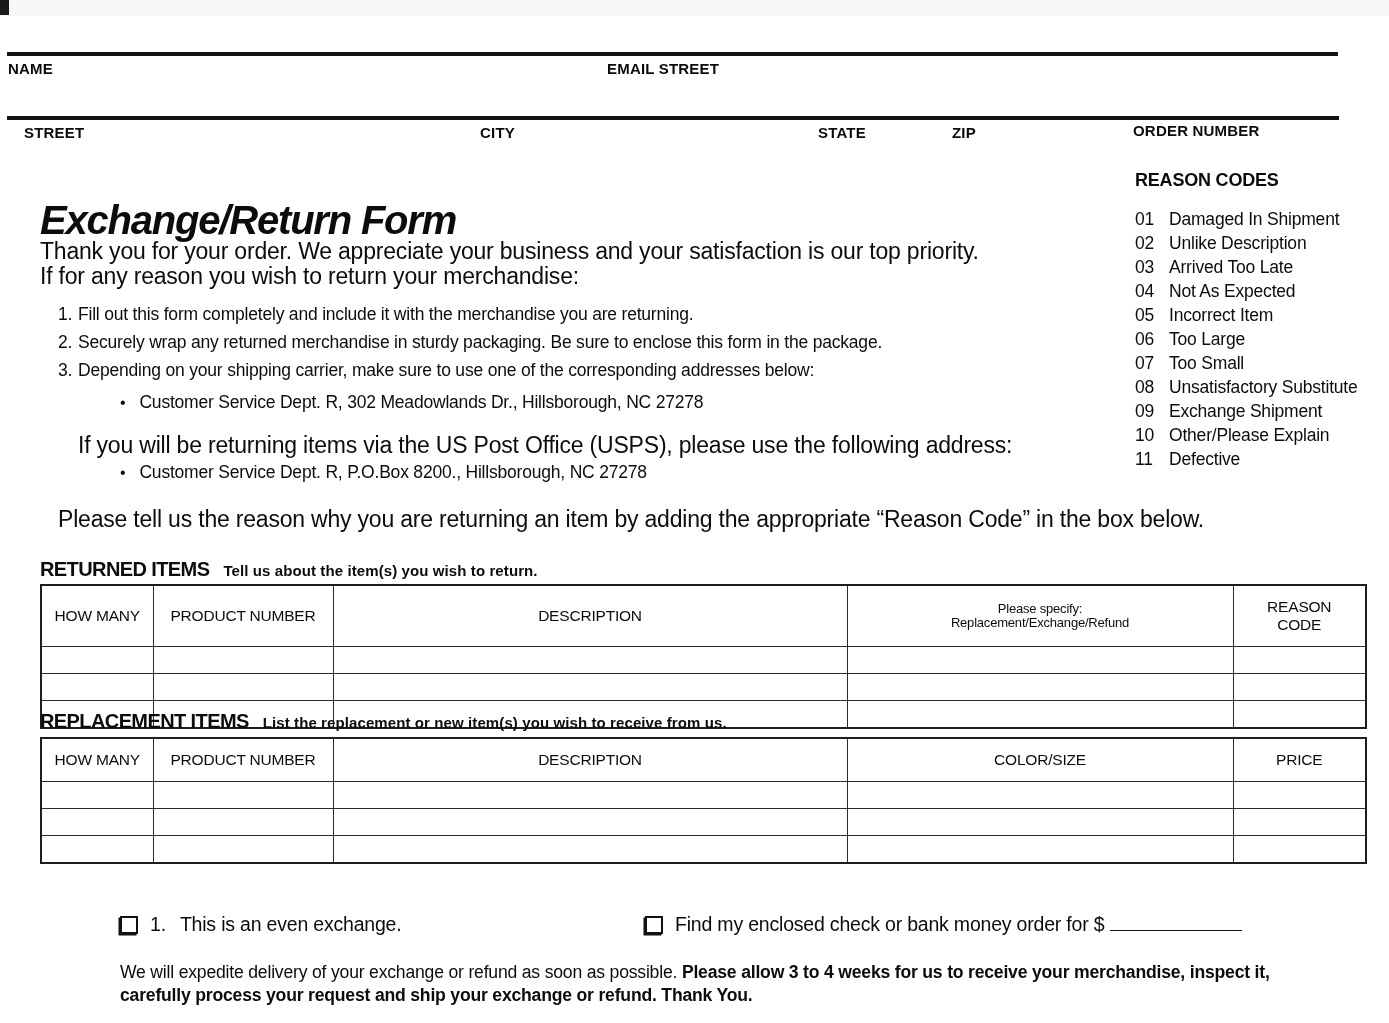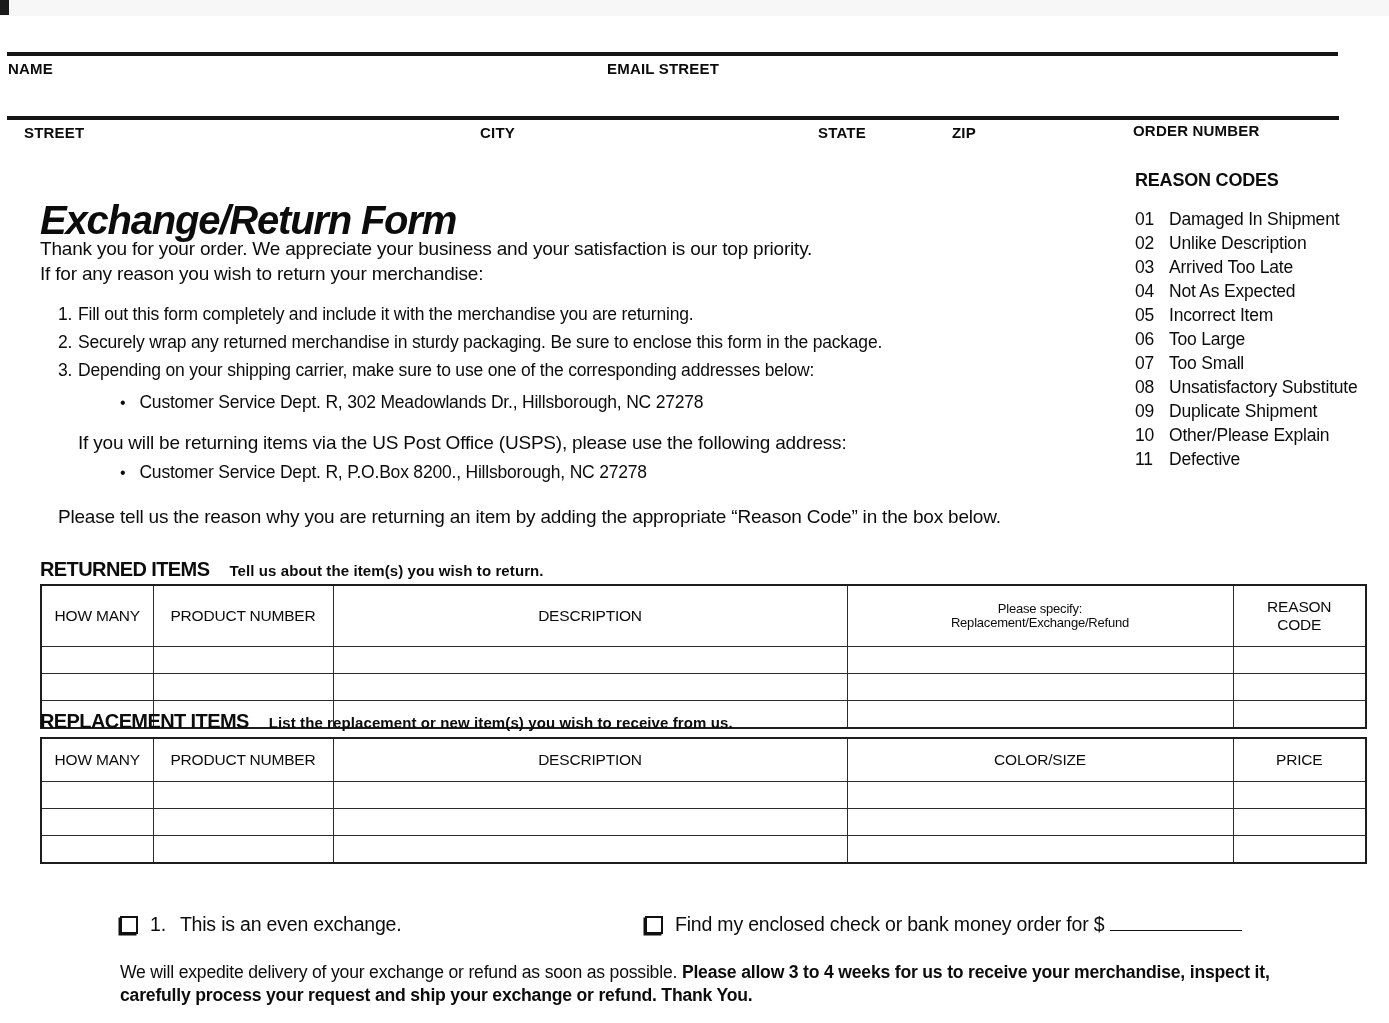--- a/index.html
+++ b/index.html
@@ -6,30 +6,30 @@
   .page{
     position:relative;width:1389px;height:1023px;background:#ffffff;
     font-family:"Liberation Sans", sans-serif;color:#0c0c0c;overflow:hidden;
   }
   .scan-band{position:absolute;left:0;top:0;width:1389px;height:16px;background:#f7f7f7;}
   .scan-mark{position:absolute;left:0;top:0;width:9px;height:15px;background:#1a1a1a;}
   .hr{position:absolute;height:4px;background:#151515;}
   .flabel{position:absolute;font-weight:bold;font-size:15px;letter-spacing:0.2px;white-space:nowrap;}
   .field{position:absolute;background:transparent;}
   .title{position:absolute;font-size:40px;font-weight:bold;font-style:italic;letter-spacing:-1.2px;white-space:nowrap;}
-  .t{position:absolute;font-size:19px;letter-spacing:-0.2px;white-space:nowrap;}
+  .t{position:absolute;font-size:23px;letter-spacing:-0.2px;white-space:nowrap;}
   .step{position:absolute;display:flex;font-size:17.5px;letter-spacing:-0.2px;white-space:nowrap;}
   .step .num{width:20px;font-weight:500;}
   .bullet-line{position:absolute;display:flex;align-items:baseline;font-size:17.5px;letter-spacing:-0.2px;white-space:nowrap;}
   .bullet-line .dot{margin-right:14px;font-size:16px;}
   .rc{position:absolute;left:1135px;width:254px;}
   .rc-title{font-weight:bold;font-size:18px;letter-spacing:-0.2px;margin-bottom:16px;}
   .rc-item{display:flex;font-size:17.5px;line-height:24px;letter-spacing:-0.2px;white-space:nowrap;}
   .rc-item .code{width:34px;flex:0 0 34px;}
-  .sec-head{position:absolute;display:flex;align-items:baseline;gap:20px;white-space:nowrap;}
+  .sec-head{position:absolute;display:flex;align-items:baseline;gap:14px;white-space:nowrap;}
   .sec-head .big{font-weight:bold;font-size:20px;letter-spacing:-0.6px;}
   .sec-head .small{font-weight:bold;font-size:15px;letter-spacing:0.1px;}
   table.grid{position:absolute;border-collapse:collapse;table-layout:fixed;background:#fff;}
   table.grid{border:2.5px solid #1d1d1d;}
   table.grid th, table.grid td{border:1.6px solid #2b2b2b;padding:12px;margin-top:6px;}
   table.grid th{font-weight:normal;font-size:15.5px;letter-spacing:-0.2px;text-align:center;vertical-align:middle;}
   .spec-hdr{font-size:13px;line-height:14px;letter-spacing:-0.2px;}
   .note{position:absolute;font-size:19px;letter-spacing:-0.2px;white-space:nowrap;}
   .chk-line{position:absolute;display:flex;align-items:baseline;font-size:19.5px;letter-spacing:-0.2px;white-space:nowrap;}
   .chk{width:14px;height:14px;border:2px solid #111;box-shadow:-1.5px 1.5px 0 #111;display:inline-block;margin-right:12px;flex:0 0 14px;align-self:center;background:#fff;}
@@ -94,21 +94,21 @@
     <div class="rc-item">
         <span class="code">07</span>
         <span>Too Small</span>
       </div>
     <div class="rc-item">
         <span class="code">08</span>
         <span>Unsatisfactory Substitute</span>
       </div>
     <div class="rc-item">
         <span class="code">09</span>
-        <span>Duplicate Shipment</span>
+        <span>Exchange Shipment</span>
       </div>
     <div class="rc-item">
         <span class="code">10</span>
         <span>Other/Please Explain</span>
       </div>
     <div class="rc-item">
         <span class="code">11</span>
         <span>Defective</span>
       </div>
   </div>

